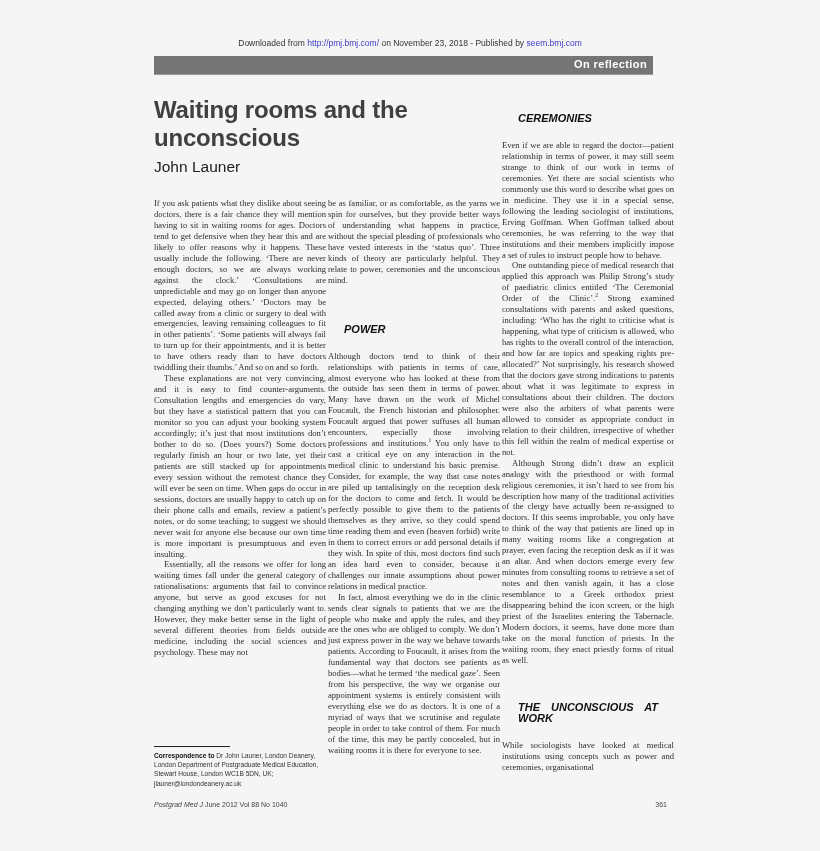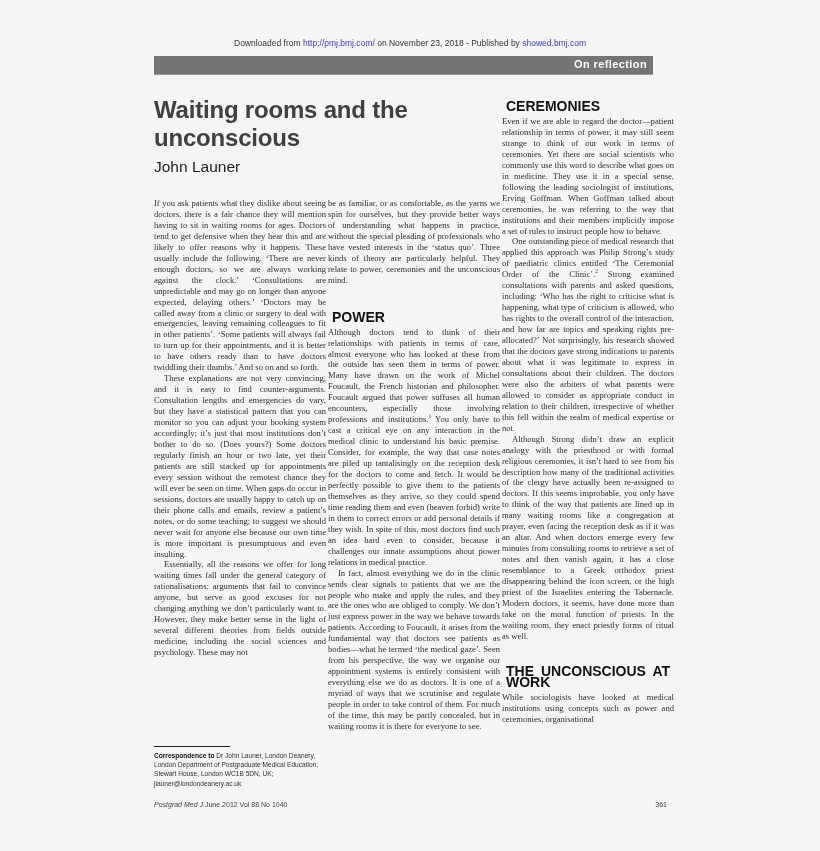--- a/index.html
+++ b/index.html
@@ -47,22 +47,22 @@
     text-align: justify;
     color: #2e2e2e;
   }
   .col p { margin: 0; text-indent: 0; }
   .col p.indent { text-indent: 10px; }
   .col1 { top: 198px; left: 154px; }
   .col2 { top: 198px; left: 328px; }
   .col3 { top: 97px; left: 502px; }
   .heading {
     font-family: "Liberation Sans", sans-serif;
-    font-weight: bold; font-size: 14px; color: #111;
-    margin: 4px; line-height: 11px;
+    font-weight: bold; font-size: 11px; color: #111;
+    margin: 16px; line-height: 11px; font-style: italic;
   }
   .gap { height: 22px; }
   .gap2 { height: 20px; }
   sup { font-size: 5.5px; line-height: 0; }
   .rule {
     position: absolute; top: 746px; left: 154px; width: 76px; height: 1px;
     background: #222;
   }
   .correspondence {
     position: absolute; top: 751px; left: 154px; width: 176px;
@@ -79,21 +79,21 @@
   .footer-right {
     position: absolute; top: 801px; left: 600px; width: 67px; text-align: right;
     font-family: "Liberation Sans", sans-serif;
     font-size: 7px; color: #444;
   }
 </style>
 </head>
 <body>
 
 <div class="download-line">
-  <span>Downloaded from </span><a>http://pmj.bmj.com/</a><span> on November 23, 2018 - Published by </span><a>showed.bmj.com</a>
+  <span>Downloaded from </span><a>http://pmj.bmj.com/</a><span> on November 23, 2018 - Published by </span><a>seem.bmj.com</a>
 </div>
 
 <div class="section-bar">
   <span>On reflection</span>
 </div>
 
 <h1 class="title" style="margin:0;">Waiting rooms and the unconscious</h1>
 <div class="author">John Launer</div>
 
 <div class="col col1">

